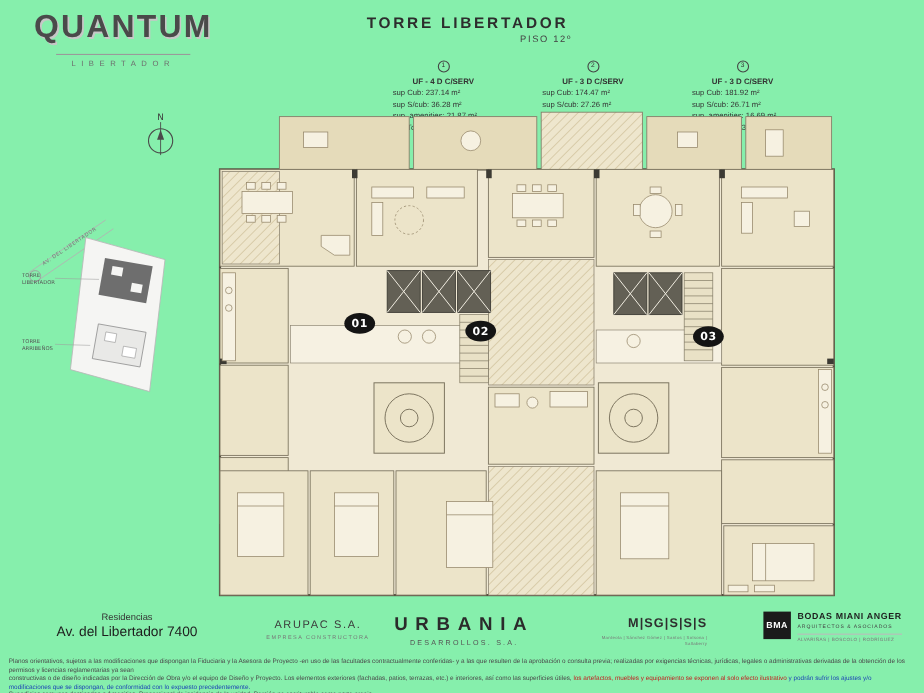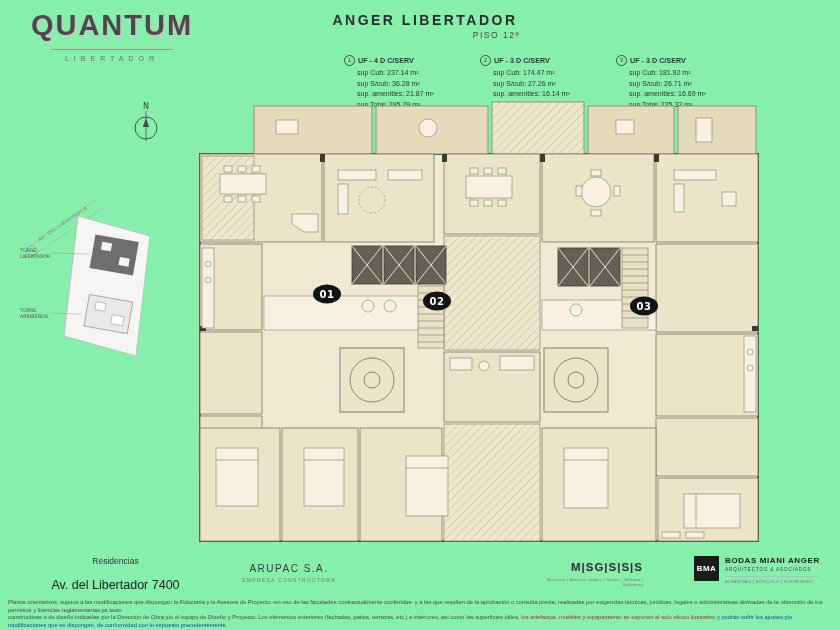--- a/index.html
+++ b/index.html
@@ -16,35 +16,35 @@
             font-size:7px;letter-spacing:5px;color:#6d6d6d;padding-left:14px;padding-right:14px;}
 
   
   .title{position:absolute;left:330px;top:12px;width:190px;text-align:center;}
   .title-main{font-size:14px;font-weight:700;letter-spacing:2.5px;color:#2d2d2d;}
   .title-sub{font-size:8.5px;letter-spacing:1.5px;color:#444;margin-top:2px;text-align:right;}
 
   
   .units{position:absolute;left:344px;top:55px;display:flex;gap:18px;}
   .unit-card{width:118px;font-size:7px;color:#333;}
-  .unit-head{display:flex;align-items:center;gap:3px;font-size:7.2px;font-weight:700;margin-bottom:2px;white-space:nowrap;}
+  .unit-head{display:flex;align-items:center;gap:3px;font-size:7.2px;font-weight:700;margin-bottom:2px;white-space:nowrap;flex-direction:column;}
   .cnum{width:9px;height:9px;border:1px solid #444;border-radius:50%;font-size:6px;font-weight:400;
         line-height:9px;text-align:center;flex:none;}
   .unit-row{padding-left:13px;line-height:10.5px;white-space:nowrap;}
 
   
   svg text{font-family:"DejaVu Sans","Liberation Sans",sans-serif;}
   .compass{position:absolute;left:126px;top:100px;}
   .siteplan{position:absolute;left:16px;top:194px;}
   .plan-svg{position:absolute;left:192px;top:96px;}
 
   
   .f-res{position:absolute;left:38px;top:556px;width:155px;text-align:center;}
   .f-res-small{font-size:8.5px;color:#333;}
-  .f-res-big{font-size:12.5px;color:#1d1d1d;margin-top:12px;}
+  .f-res-big{font-size:12.5px;color:#1d1d1d;margin-top:1px;}
   .f-arupac{position:absolute;left:233px;top:563px;width:112px;text-align:center;}
   .f-arupac-name{font-size:10px;letter-spacing:1.5px;color:#3a3a3a;}
   .f-arupac-sub{font-size:5px;letter-spacing:1.3px;color:#777;margin-top:3px;}
   .f-urbania{position:absolute;left:348px;top:558px;width:148px;text-align:center;}
   .f-urbania-name{font-size:17px;font-weight:600;letter-spacing:7px;color:#2b2b2b;}
   .f-urbania-sub{font-size:6.5px;letter-spacing:2px;color:#555;margin-top:3px;}
   .f-msg{position:absolute;left:543px;top:561px;width:100px;text-align:right;}
   .f-msg-name{font-size:11.5px;font-weight:600;color:#2e2e2e;letter-spacing:1px;}
   .f-msg-sub{font-size:3.9px;color:#777;margin-top:4px;letter-spacing:.3px;}
   .f-bma{position:absolute;left:694px;top:556px;display:flex;gap:6px;align-items:flex-start;}
@@ -64,21 +64,21 @@
 <body>
 
 <div id="page">
 
   <div class="logo">
     <div class="logo-q">QUANTUM</div>
     <div class="logo-tag">LIBERTADOR</div>
   </div>
 
   <div class="title">
-    <div class="title-main">ANGER  LIBERTADOR</div>
+    <div class="title-main">TORRE  LIBERTADOR</div>
     <div class="title-sub">PISO  12º</div>
   </div>
 
   <div class="units">
 
     <div class="unit-card">
       <div class="unit-head">
         <span class="cnum">1</span>
         <span>UF - 4 D C/SERV</span>
       </div>
@@ -333,20 +333,24 @@
   <div class="f-res">
     <div class="f-res-small">Residencias</div>
     <div class="f-res-big">Av. del Libertador  7400</div>
   </div>
 
   <div class="f-arupac">
     <div class="f-arupac-name">ARUPAC S.A.</div>
     <div class="f-arupac-sub">EMPRESA CONSTRUCTORA</div>
   </div>
 
+  <div class="f-urbania">
+    <div class="f-urbania-name">URBANIA</div>
+    <div class="f-urbania-sub">DESARROLLOS. S.A.</div>
+  </div>
 
   <div class="f-msg">
     <div class="f-msg-name">M|SG|S|S|S</div>
     <div class="f-msg-sub">Manteola | Sánchez Gómez | Santos | Solsona | Sallaberry</div>
   </div>
 
   <div class="f-bma">
     <div class="bma-box">BMA</div>
     <div>
       <div class="bma-name">BODAS MIANI ANGER</div>

